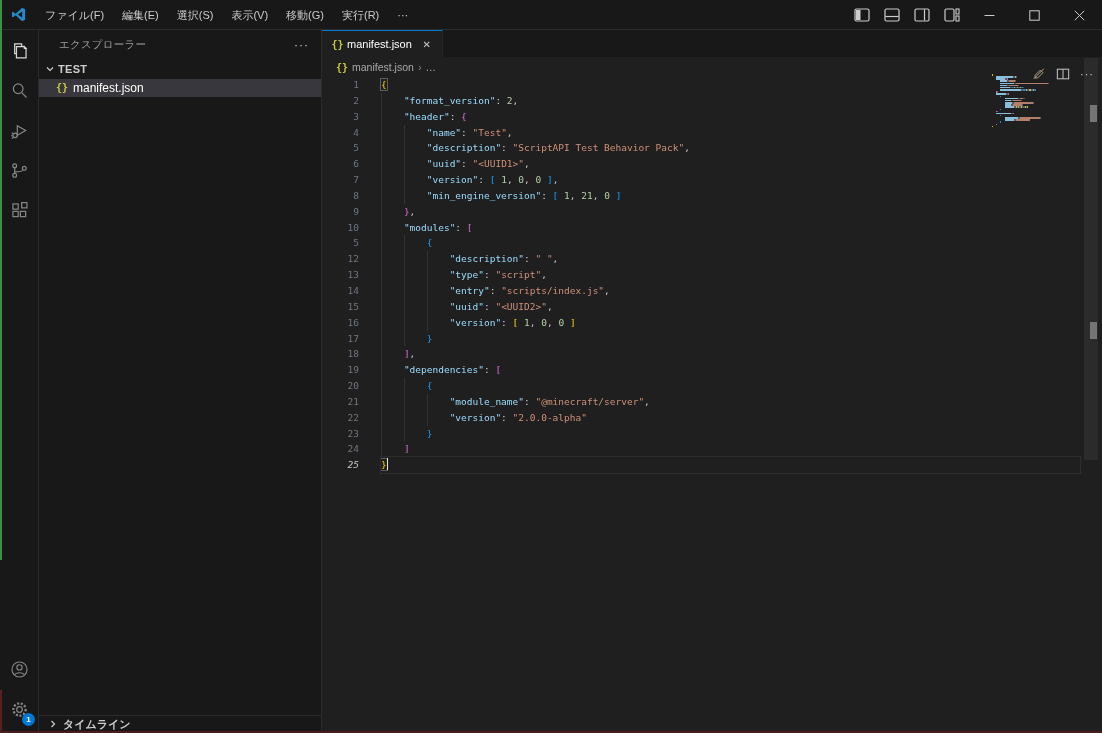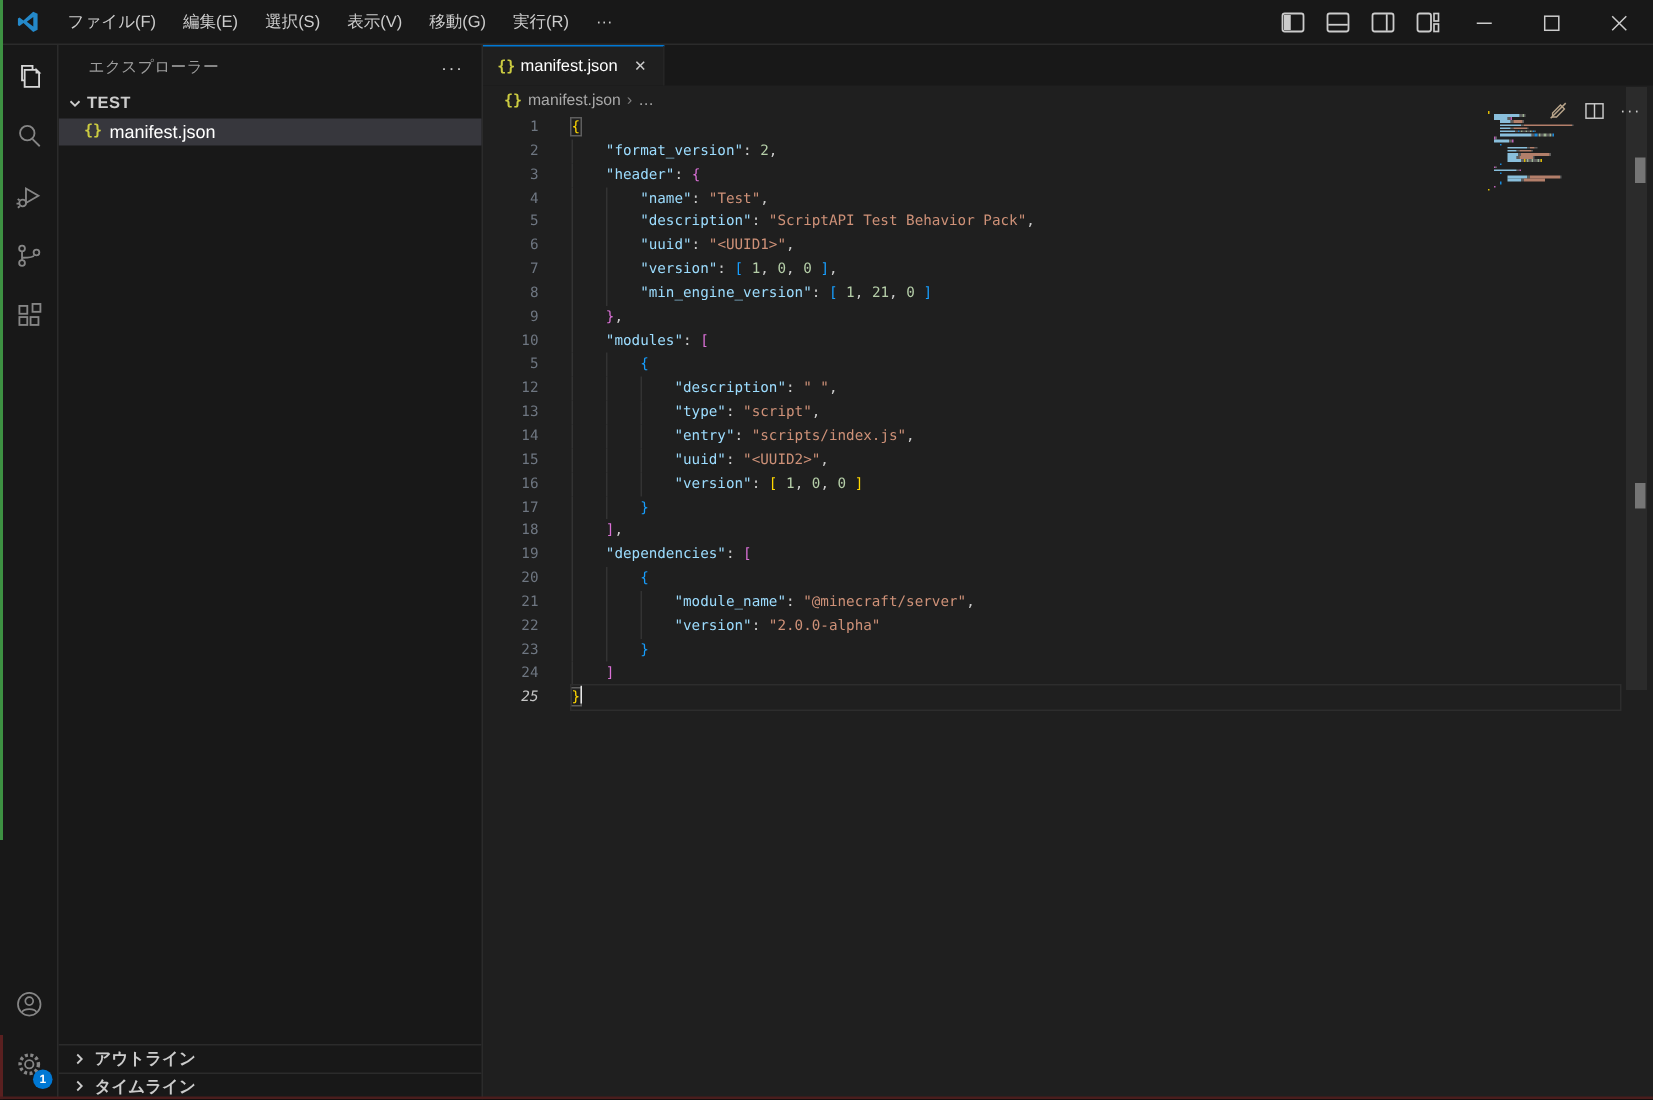--- a/index.html
+++ b/index.html
@@ -218,28 +218,20 @@
             </svg>
           </span>
           <span class="tree-label">TEST</span>
         </div>
         <div class="tree-row selected" style="padding-left: 16px;">
           <span class="fi fi-json">{}</span>
           <span class="tree-label">manifest.json</span>
         </div>
       </div>
     <div class="sidebar-bottom" id="sections">
-        <div class="section-row">
-          <span class="twisty">
-            <svg width="10" height="10" viewBox="0 0 10 10">
-              <polyline points="3.5,2 6.5,5 3.5,8" fill="none" stroke="#cccccc" stroke-width="1.2"></polyline>
-            </svg>
-          </span>
-          <span>アウトライン</span>
-        </div>
         <div class="section-row">
           <span class="twisty">
             <svg width="10" height="10" viewBox="0 0 10 10">
               <polyline points="3.5,2 6.5,5 3.5,8" fill="none" stroke="#cccccc" stroke-width="1.2"></polyline>
             </svg>
           </span>
           <span>タイムライン</span>
         </div>
       </div>
   </div>

